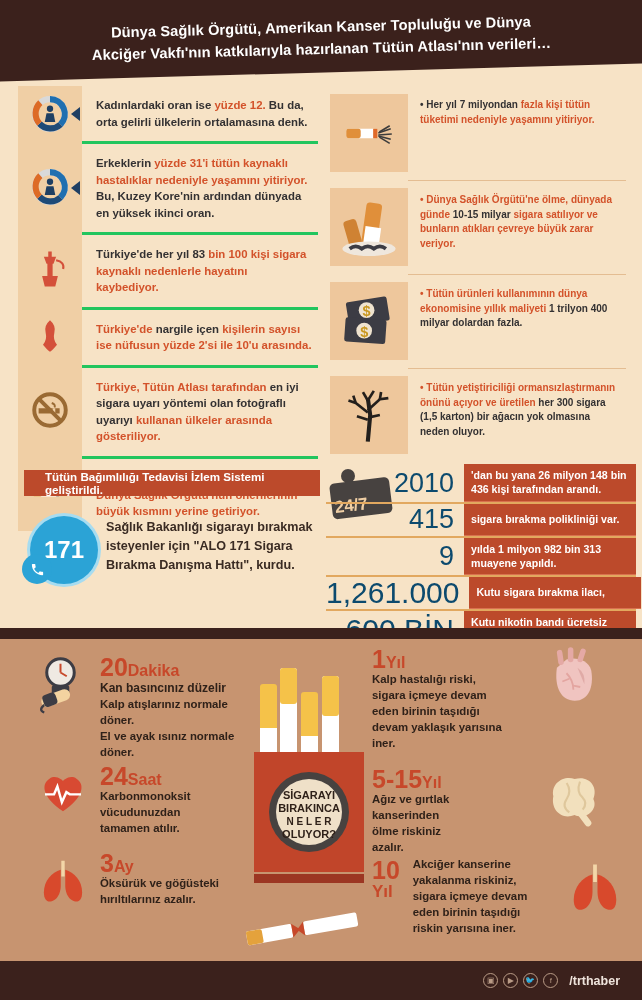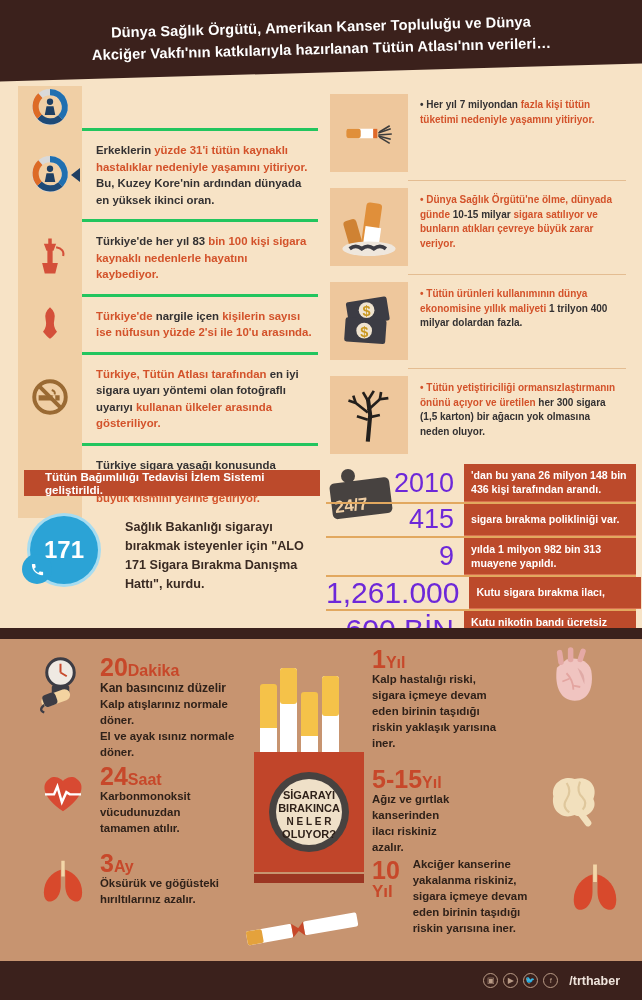--- a/index.html
+++ b/index.html
@@ -78,30 +78,30 @@
     position: absolute; left: 6px; top: 2px; width: 68px; height: 68px; border-radius: 50%;
     background: #2ba3d6; color: #fff; font-size: 24px; font-weight: bold;
     display: flex; align-items: center; justify-content: center;
     box-shadow: 0 0 0 3px #a7dcf0;
   }
   .circ171 .ph {
     position: absolute; left: -2px; top: 40px; width: 30px; height: 30px; border-radius: 50%;
     background: #2ba3d6; color: #fff; display: flex; align-items: center; justify-content: center;
     font-size: 15px;
   }
-  .alo-txt { flex: 1; padding-left: 27px; padding-top: 4px; }
+  .alo-txt { flex: 1; padding-left: 8px; padding-top: 4px; }
   .alo-txt p { font-size: 12.6px; line-height: 1.5; color: #3a2b23; font-weight: bold; }
 
   
   .stats { position: absolute; left: 326px; top: 2px; width: 310px; }
   .srow { display: flex; align-items: stretch; border-bottom: 2px solid #e2a85f; }
   .srow:last-child { border-bottom: none; }
   .snum {
     flex: 1; text-align: right; padding-right: 10px;
-    color: #6d28d9; font-size: 27px; font-weight: normal; line-height: 1.05;
+    color: #0c4a6e; font-size: 27px; font-weight: normal; line-height: 1.05;
     display: flex; align-items: center; justify-content: flex-end;
   }
   .slab {
     width: 172px; flex: 0 0 172px; background: #bc4a2b; color: #fff;
     font-size: 10.6px; font-weight: bold; line-height: 1.35;
     display: flex; align-items: center; padding: 4px 7px;
     border-bottom: 1px solid #d9714f;
   }
   .tag247 {
     position: absolute; left: 328px; top: 6px; width: 66px; height: 62px;
@@ -149,20 +149,24 @@
           <div class="card">
             <div class="rail">
               <svg width="42" height="42" viewBox="0 0 48 48" aria-hidden="true">
         <circle cx="24" cy="24" r="17" fill="none" stroke="#d9d9d9" stroke-width="7"></circle>
         <path d="M24 7 a17 17 0 0 1 12 29" fill="none" stroke="#1f6fb0" stroke-width="7"></path>
         <path d="M36 36 a17 17 0 0 1 -24 -1" fill="none" stroke="#1e4a77" stroke-width="7"></path>
         <path d="M12 35 a17 17 0 0 1 1 -24" fill="none" stroke="#dd6b26" stroke-width="7"></path>
         <circle cx="24" cy="18" r="3.6" fill="#1e3f63"></circle>
         <path d="M20 23 h8 l2 10 h-12 z" fill="#1e3f63"></path>
               </svg>
+            </div>
+            <div class="txt">
+              <p><span class="d">Kadınlardaki oran ise </span><span class="o">yüzde 12.</span><span class="d"> Bu da, orta gelirli ülkelerin ortalamasına denk.</span></p>
+              <div class="arrow"></div>
             </div>
           </div>
           <div class="card">
             <div class="rail">
               <svg width="42" height="42" viewBox="0 0 48 48" aria-hidden="true">
         <circle cx="24" cy="24" r="17" fill="none" stroke="#d9d9d9" stroke-width="7"></circle>
         <path d="M24 7 a17 17 0 0 1 12 29" fill="none" stroke="#1f6fb0" stroke-width="7"></path>
         <path d="M36 36 a17 17 0 0 1 -24 -1" fill="none" stroke="#1e4a77" stroke-width="7"></path>
         <path d="M12 35 a17 17 0 0 1 1 -24" fill="none" stroke="#dd6b26" stroke-width="7"></path>
         <circle cx="24" cy="18" r="3.6" fill="#1e3f63"></circle>
@@ -402,38 +406,38 @@
           </div>
         </div>
       </div>
     <div id="bottom-right">
         <div class="bitem" style="left: 372px; top: 8px; width: 260px;">
           <div class="bbody" style="width: 160px;">
             <div class="bnum"><span>1</span><small>Yıl</small></div>
             <p>Kalp hastalığı riski,</p>
             <p>sigara içmeye devam</p>
             <p>eden birinin taşıdığı</p>
-            <p>riskin yaklaşık yarısına</p>
+            <p>devam yaklaşık yarısına</p>
             <p>iner.</p>
           </div>
           <div class="bicon" style="flex: 0 0 80px; margin-top: -4px;">
             <svg width="66" height="66" viewBox="0 0 48 48" aria-hidden="true">
         <path d="M13 18 C11 32 16 42 26 42 C36 42 40 32 38 20 C36 12 26 10 20 12 z" fill="#f0c4c0"></path>
         <path d="M16 14 l-1 -7 M23 12 l0 -7 M30 12 l2 -6" stroke="#e5a9a5" stroke-width="4" fill="none" stroke-linecap="round"></path>
         <path d="M28 18 q6 4 5 12" fill="#e0aaa6"></path>
         <path d="M20 22 q5 5 5 12 M22 26 l-5 2 M25 31 l5 1" stroke="#e3a5a0" stroke-width="1.3" fill="none"></path>
             </svg>
           </div>
         </div>
         <div class="bitem" style="left: 372px; top: 128px; width: 260px;">
           <div class="bbody" style="width: 160px;">
             <div class="bnum"><span>5-15</span><small>Yıl</small></div>
             <p>Ağız ve gırtlak</p>
             <p>kanserinden</p>
-            <p>ilacı riskiniz</p>
+            <p>ölme riskiniz</p>
             <p>azalır.</p>
           </div>
           <div class="bicon" style="flex: 0 0 80px; margin-top: 0px;">
             <svg width="64" height="64" viewBox="0 0 48 48" aria-hidden="true">
         <path d="M10 22 C8 12 18 6 26 9 C36 6 44 14 40 24 C44 32 34 40 26 36 C16 40 8 32 10 22z" fill="#f2e0bd"></path>
         <path d="M20 12 q4 6 0 12 q-4 6 2 10 M30 11 q-3 8 2 12 q4 4 0 9" stroke="#dfc79c" stroke-width="1.6" fill="none"></path>
         <path d="M30 34 l6 8" stroke="#f2e0bd" stroke-width="5" stroke-linecap="round"></path>
             </svg>
           </div>
         </div>

